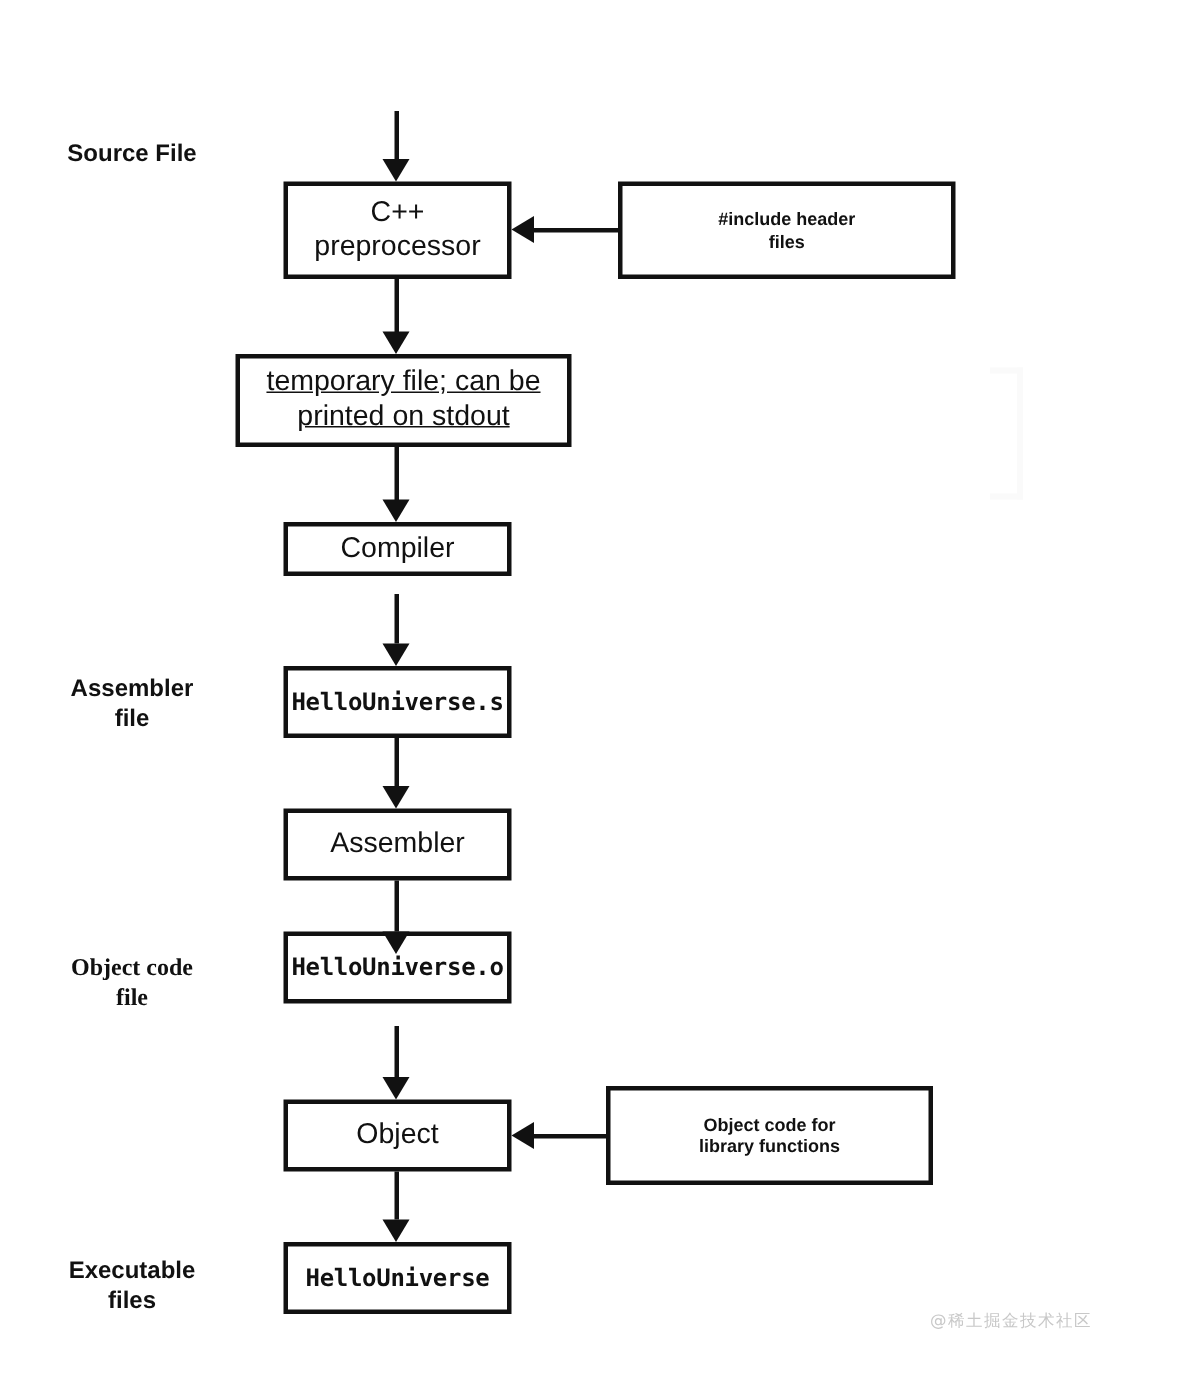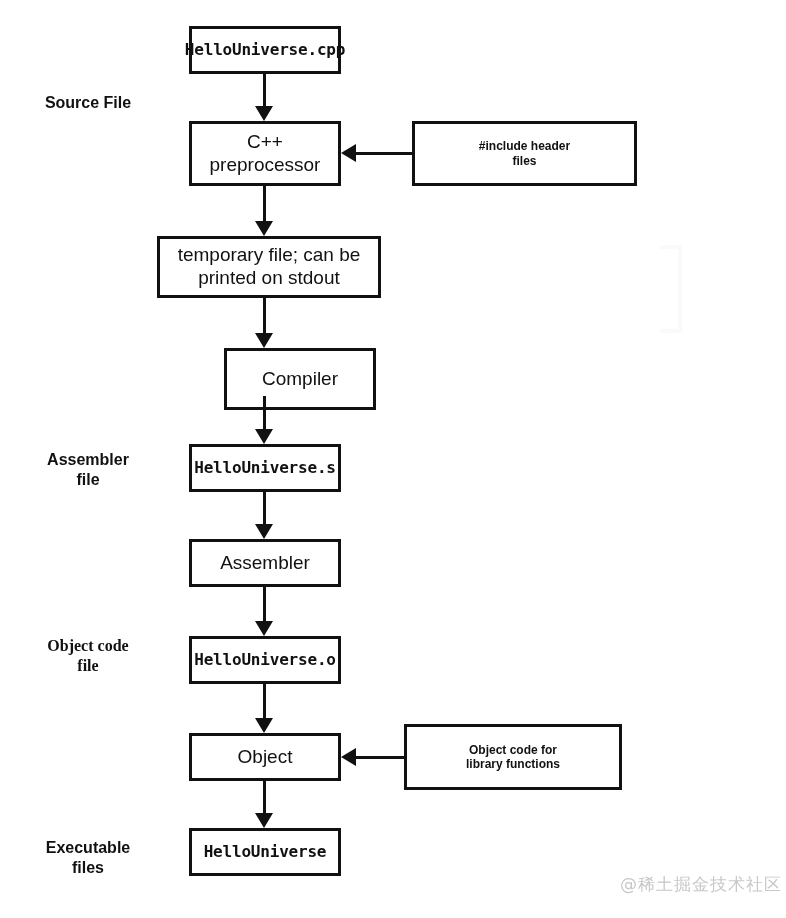--- a/index.html
+++ b/index.html
@@ -88,21 +88,21 @@
     height: 0;
     border-top: 9px solid transparent;
     border-bottom: 9px solid transparent;
     border-right: 15px solid #111111;
   }
 
   
   .watermark {
     position: absolute;
     font-family: "DejaVu Sans", sans-serif;
-    font-size: 17px;
+    font-size: 11px;
     color: #c8c8c8;
     white-space: nowrap;
     letter-spacing: 1px;
   }
   .faint-mark {
     position: absolute;
     border: 4px solid #fafafa;
     border-left: none;
     box-sizing: border-box;
   }
@@ -118,52 +118,49 @@
 
   <div class="stage-label" style="left:8px; top:450px;">Assembler
 file</div>
 
   <div class="stage-label" style="left:8px; top:636px;font-family:Liberation Serif, serif;">Object code
 file</div>
 
   <div class="stage-label" style="left:8px; top:838px;">Executable
 files</div>
 
-  <div class="box" style="left:189px; top:26px; width:152px; height:48px;">
-    <span class="txt mono">HelloUniverse.cpp</span>
-  </div>
 
   <div class="box" style="left:189px; top:121px; width:152px; height:65px;">
     <span class="txt sans">C++
 preprocessor</span>
   </div>
 
   <div class="box" style="left:412px; top:121px; width:225px; height:65px;">
     <span class="txt sans-bold">#include header
 files</span>
   </div>
 
-  <div class="box" style="left:157px; top:236px; width:224px; height:62px;">
+  <div class="box" style="left:157px; top:236px; width:224px; height:62px;text-decoration:underline;">
     <span class="txt sans">temporary file; can be
 printed on stdout</span>
   </div>
 
-  <div class="box" style="left:189px; top:348px; width:152px; height:62px;margin-left:35px;">
+  <div class="box" style="left:189px; top:348px; width:152px; height:36px;">
     <span class="txt sans">Compiler</span>
   </div>
 
   <div class="box" style="left:189px; top:444px; width:152px; height:48px;">
     <span class="txt mono">HelloUniverse.s</span>
   </div>
 
   <div class="box" style="left:189px; top:539px; width:152px; height:48px;">
     <span class="txt sans">Assembler</span>
   </div>
 
-  <div class="box" style="left:189px; top:636px; width:152px; height:48px;">
+  <div class="box" style="left:189px; top:621px; width:152px; height:48px;">
     <span class="txt mono">HelloUniverse.o</span>
   </div>
 
   <div class="box" style="left:189px; top:733px; width:152px; height:48px;">
     <span class="txt sans">Object</span>
   </div>
 
   <div class="box" style="left:404px; top:724px; width:218px; height:66px;">
     <span class="txt sans-bold">Object code for
 library functions</span>

